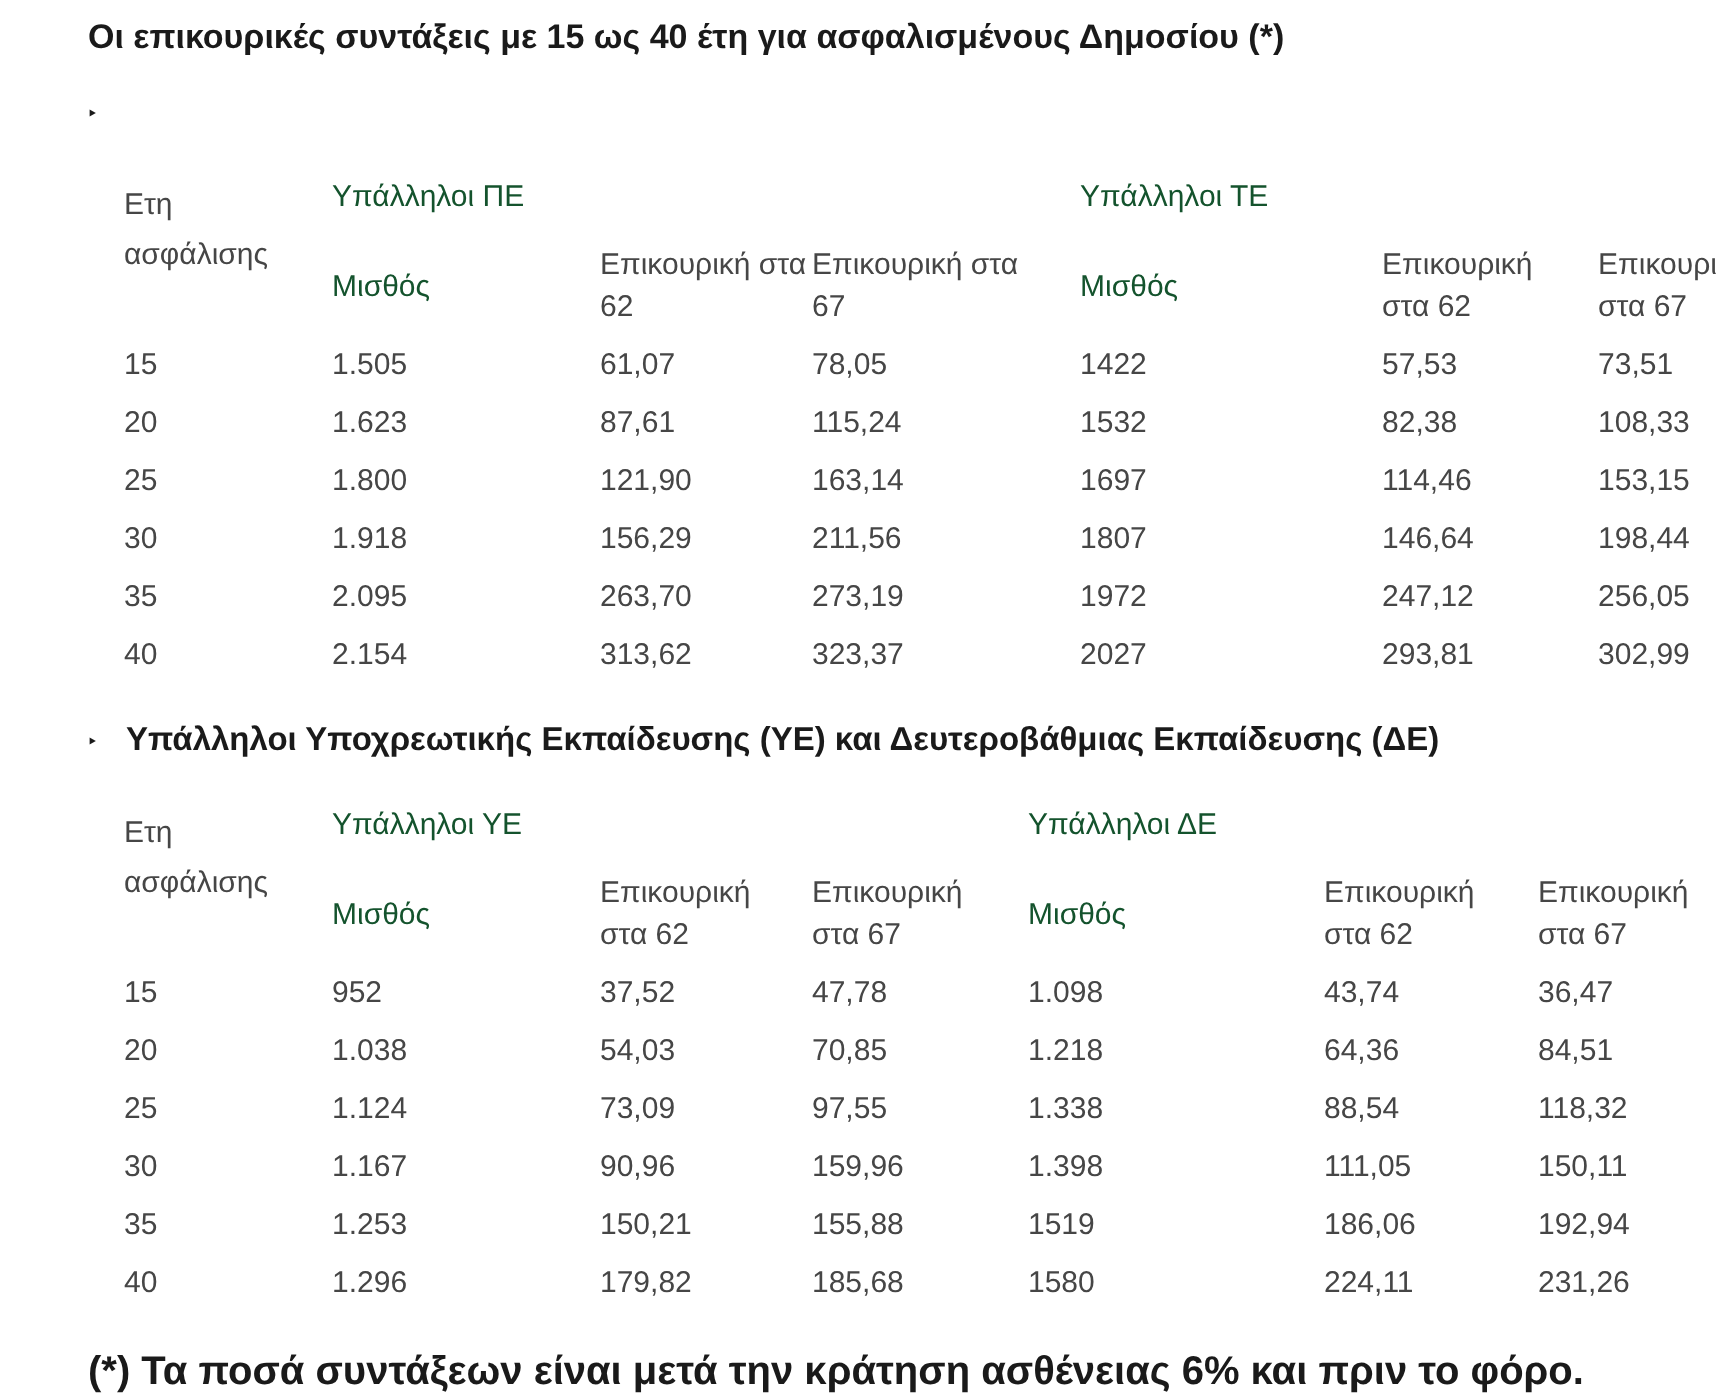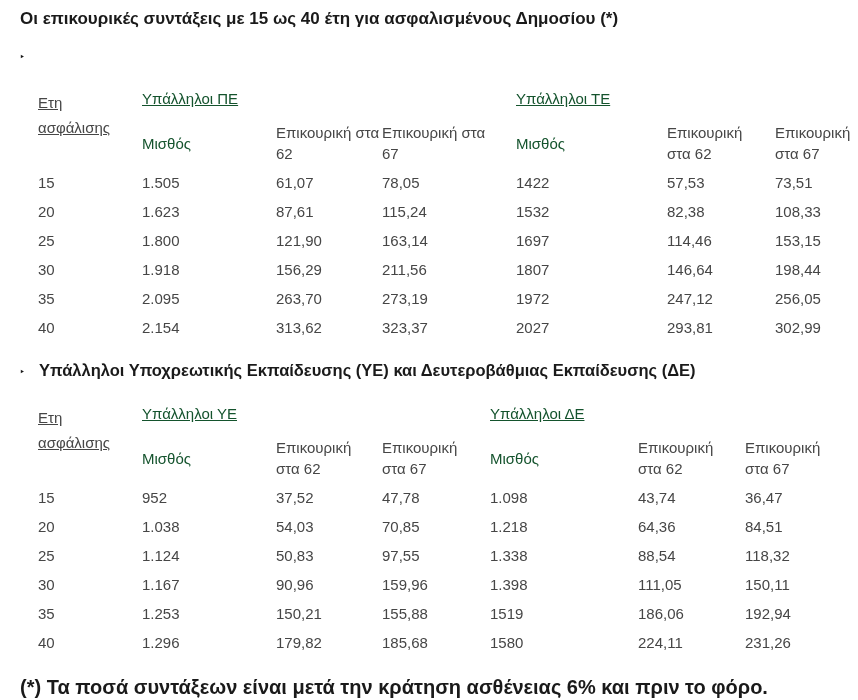--- a/index.html
+++ b/index.html
@@ -4,21 +4,21 @@
 <style>
   * { box-sizing: border-box; }
   html, body { margin: 0; padding: 0; background: #ffffff; }
   body {
     width: 858px;
     height: 700px;
     font-family: "Liberation Sans", sans-serif;
     color: #464646;
     overflow: hidden;
   }
-  .page { padding: 9px 8px 0 20px; }
+  .page { padding: 9px 8px 0 20px; margin-left: 24px; }
 
   .doc-title {
     font-size: 17px;
     line-height: 20px;
     font-weight: bold;
     color: #1a1a1a;
     margin: 0;
   }
 
   .section-heading {
@@ -45,21 +45,21 @@
     width: 820px;
     font-size: 15px;
     color: #464646;
   }
   table.ptable th, table.ptable td {
     padding: 0;
     text-align: left;
     font-weight: normal;
     white-space: pre-line;
   }
-  tr.group-row th { height: 28px; vertical-align: top; text-decoration: underline; }
+  tr.group-row th { height: 28px; vertical-align: top; }
   tr.sub-row th   { height: 50px; vertical-align: middle; line-height: 21px; }
   th.years-h      { vertical-align: middle; line-height: 25px; }
   th.bold-h {
     font-weight: bold;
     color: #14532d;
     white-space: nowrap;
   }
   table.ptable td { height: 29px; vertical-align: middle; }
 
   .footnote {
@@ -219,21 +219,21 @@
         <td>1.038</td>
         <td>54,03</td>
         <td>70,85</td>
         <td>1.218</td>
         <td>64,36</td>
         <td>84,51</td>
       </tr>
       <tr>
         <td>25</td>
         <td>1.124</td>
-        <td>50,83</td>
+        <td>73,09</td>
         <td>97,55</td>
         <td>1.338</td>
         <td>88,54</td>
         <td>118,32</td>
       </tr>
       <tr>
         <td>30</td>
         <td>1.167</td>
         <td>90,96</td>
         <td>159,96</td>

